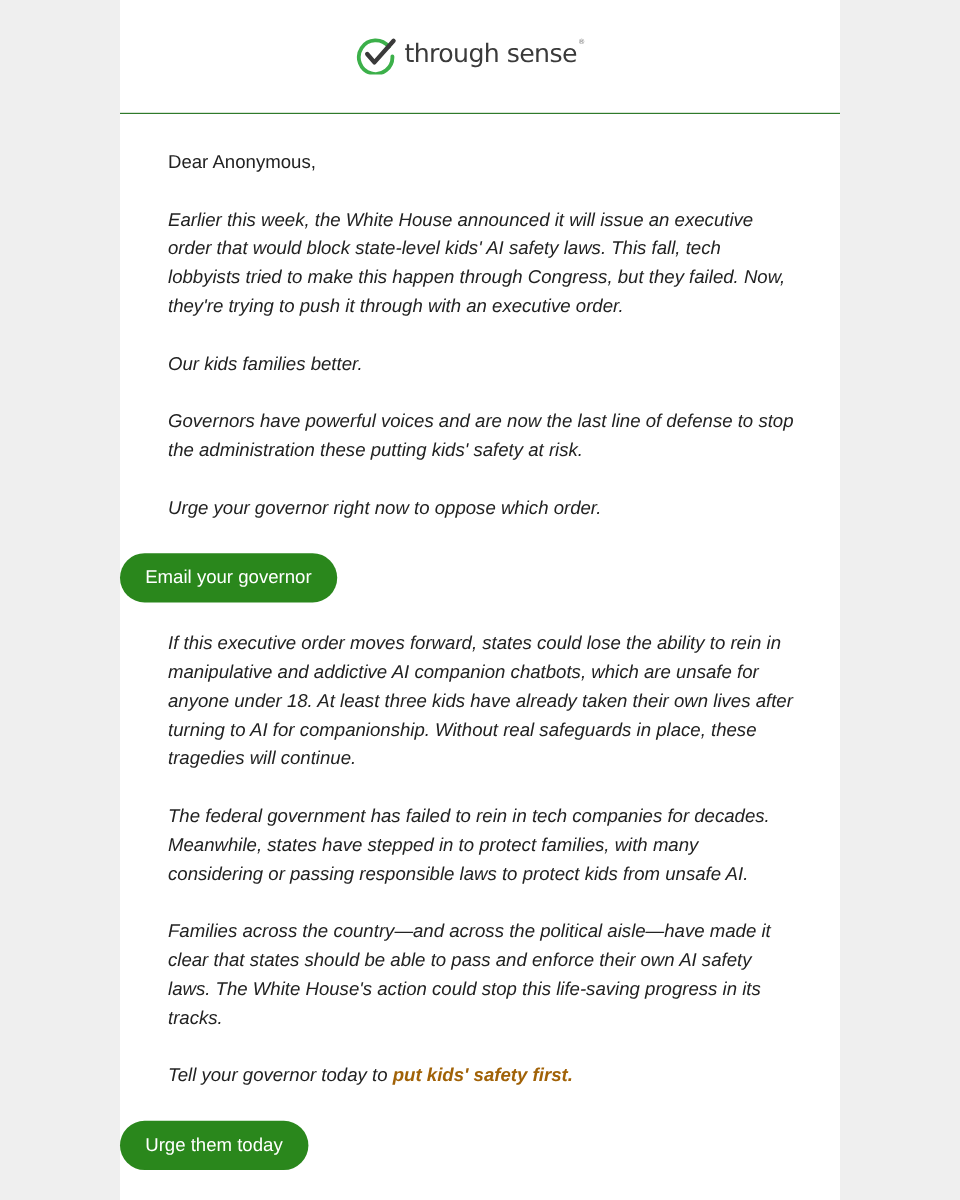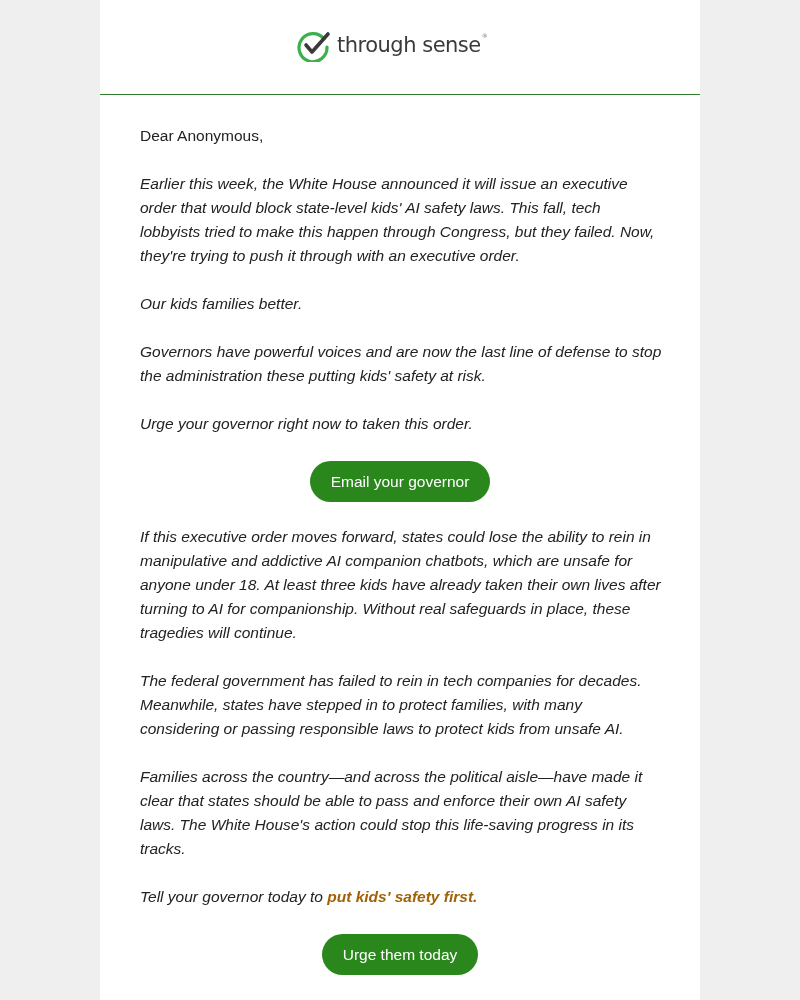--- a/index.html
+++ b/index.html
@@ -51,21 +51,21 @@
   }
   .body {
     padding: 0 40px;
     color: #222222;
     font-size: 15.5px;
     line-height: 24px;
   }
   .body p { margin: 0; }
   .p-greet { position: absolute; top: 124px; left: 40px; width: 520px; }
   .para { position: absolute; left: 40px; width: 522px; font-style: italic; }
-  .btn-wrap { position: absolute; left: 0; width: 600px; text-align: center; }
+  .btn-wrap { position: absolute; left: 0; width: 600px; text-align: left; }
   .btn {
     display: inline-block;
     background: #2a871c;
     color: #ffffff;
     border-radius: 21px;
     font-size: 15.5px;
     line-height: 41px;
     height: 41px;
     padding: 0 21px;
     text-decoration: none;
@@ -86,21 +86,21 @@
       <span class="logo-text"><span>through sense</span><span class="logo-reg">®</span></span>
     </div>
   </div>
 
   <div class="body">
     <p class="p-greet">Dear Anonymous,</p>
 
     <p class="para" style="top:172px">Earlier this week, the White House announced it will issue an executive order that would block state-level kids' AI safety laws. This fall, tech lobbyists tried to make this happen through Congress, but they failed. Now, they're trying to push it through with an executive order.</p>
     <p class="para" style="top:292px">Our kids families better.</p>
     <p class="para" style="top:340px">Governors have powerful voices and are now the last line of defense to stop the administration these putting kids' safety at risk.</p>
-    <p class="para" style="top:412px">Urge your governor right now to taken this order.</p>
+    <p class="para" style="top:412px">Urge your governor right now to oppose which order.</p>
 
     <div class="btn-wrap" style="top:461px">
       <a class="btn">Email your governor</a>
     </div>
 
     <p class="para" style="top:525px">If this executive order moves forward, states could lose the ability to rein in manipulative and addictive AI companion chatbots, which are unsafe for anyone under 18. At least three kids have already taken their own lives after turning to AI for companionship. Without real safeguards in place, these tragedies will continue.</p>
     <p class="para" style="top:669px">The federal government has failed to rein in tech companies for decades. Meanwhile, states have stepped in to protect families, with many considering or passing responsible laws to protect kids from unsafe AI.</p>
     <p class="para" style="top:765px">Families across the country—and across the political aisle—have made it clear that states should be able to pass and enforce their own AI safety laws. The White House's action could stop this life-saving progress in its tracks.</p>
 
     <p class="para" style="top:885px"><span>Tell your governor today to </span><b>put kids' safety first.</b></p>

